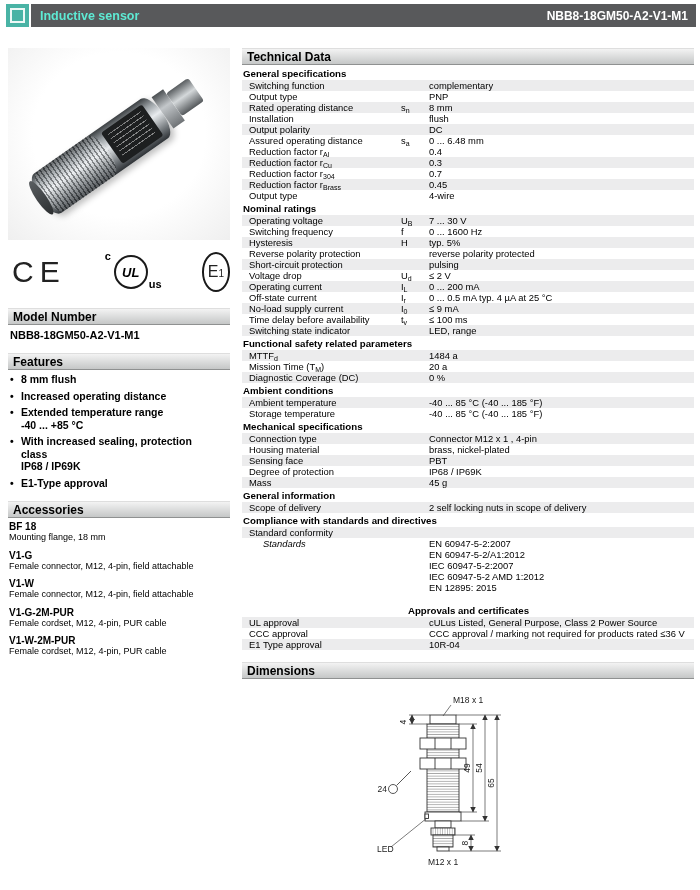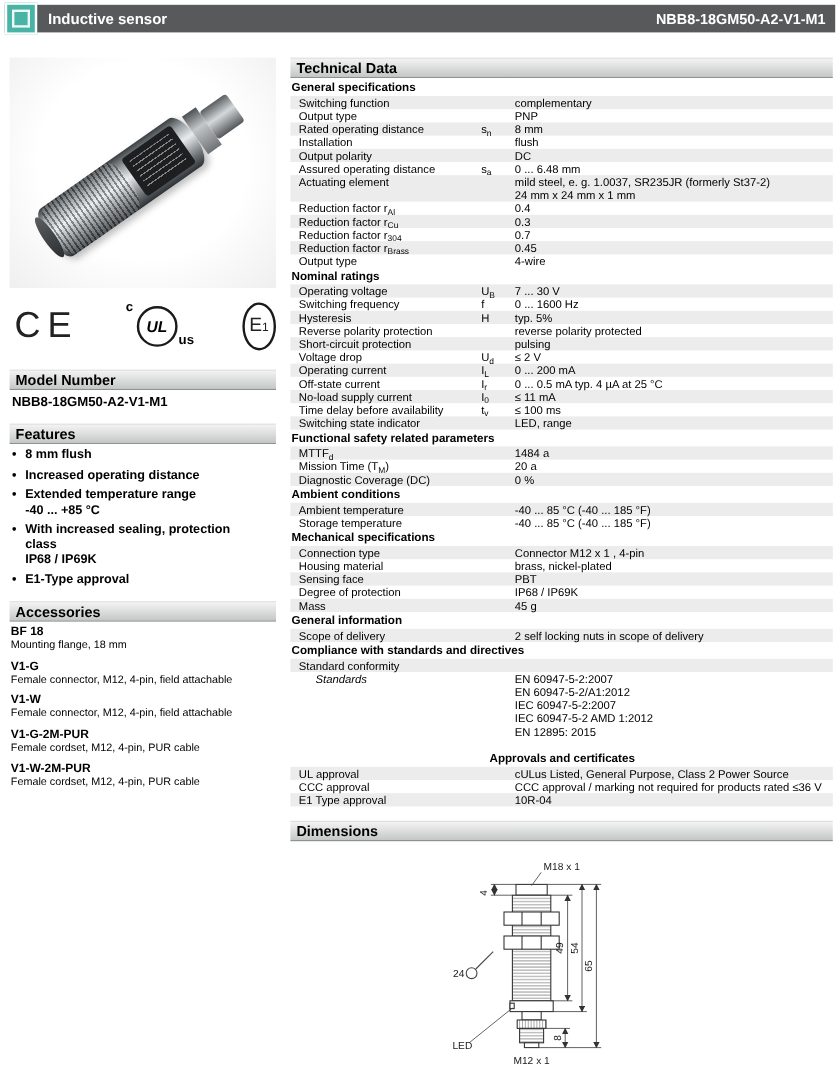--- a/index.html
+++ b/index.html
@@ -7,21 +7,21 @@
   body { font-family:"Liberation Sans", sans-serif; color:#000; }
   .page { position:relative; width:700px; height:890px; background:#fff; overflow:hidden; }
 
   
   .topbar { position:absolute; left:4px; top:4px; right:4px; height:23px;
             background:var(--topbar,#58595b); display:flex; align-items:center; }
   .brandmark { position:absolute; left:0; top:-2px; width:27px; height:27px;
                background:var(--accent,#49b3a5); border:2px solid #fff;
                display:flex; align-items:center; justify-content:center; }
   .brandmark::after { content:""; width:11px; height:11px; border:2px solid rgba(255,255,255,.9); }
-  .topbar-title { margin-left:36px; color:#ffffff; font-weight:bold; font-size:12.5px; }
+  .topbar-title { margin-left:36px; color:#5eead4; font-weight:bold; font-size:12.5px; }
   .topbar-model { margin-left:auto; margin-right:8px; color:#fff; font-weight:bold; font-size:12px; }
 
   .content { position:absolute; top:48px; left:8px; right:6px; display:flex; gap:12px; }
   .leftcol { width:222px; flex:none; }
   .rightcol { flex:1; min-width:0; }
 
   
   .sechead { height:17px; line-height:16px; font-size:12px; font-weight:bold; padding-left:5px;
              background:linear-gradient(180deg, var(--sh-light,#f3f3f3), var(--sh-dark,#c7c9c9));
              border-top:1px solid #dedede; border-bottom:1px solid #8f9191; margin-bottom:3px; }
@@ -192,26 +192,20 @@
           <div class="trow shade">
             <div class="tlab">Output polarity</div>
             <div class="tsym"></div>
             <div class="tval">DC</div>
           </div>
           <div class="trow">
             <div class="tlab">Assured operating distance</div>
             <div class="tsym"><span>s</span><sub>a</sub></div>
             <div class="tval">0 ... 6.48 mm</div>
           </div>
-          <div class="trow shade">
-            <div class="tlab">Actuating element</div>
-            <div class="tsym"></div>
-            <div class="tval">mild steel, e. g. 1.0037, SR235JR (formerly St37-2)
-24 mm x 24 mm x 1 mm</div>
-          </div>
           <div class="trow">
             <div class="tlab"><span>Reduction factor r</span><sub>Al</sub></div>
             <div class="tsym"></div>
             <div class="tval">0.4</div>
           </div>
           <div class="trow shade">
             <div class="tlab"><span>Reduction factor r</span><sub>Cu</sub></div>
             <div class="tsym"></div>
             <div class="tval">0.3</div>
           </div>
@@ -267,21 +261,21 @@
             <div class="tval">0 ... 200 mA</div>
           </div>
           <div class="trow">
             <div class="tlab">Off-state current</div>
             <div class="tsym"><span>I</span><sub>r</sub></div>
             <div class="tval">0 ... 0.5 mA typ. 4 µA at 25 °C</div>
           </div>
           <div class="trow shade">
             <div class="tlab">No-load supply current</div>
             <div class="tsym"><span>I</span><sub>0</sub></div>
-            <div class="tval">≤ 11 mA</div>
+            <div class="tval">≤ 9 mA</div>
           </div>
           <div class="trow">
             <div class="tlab">Time delay before availability</div>
             <div class="tsym"><span>t</span><sub>v</sub></div>
             <div class="tval">≤ 100 ms</div>
           </div>
           <div class="trow shade">
             <div class="tlab">Switching state indicator</div>
             <div class="tsym"></div>
             <div class="tval">LED, range</div>

